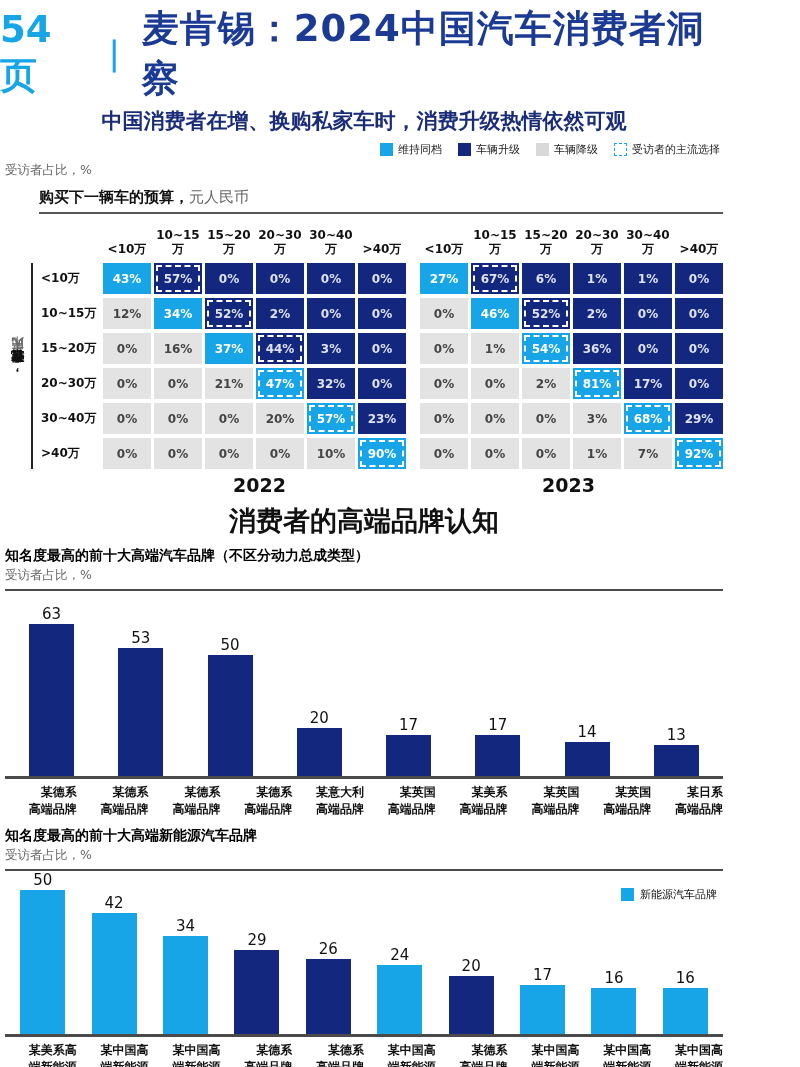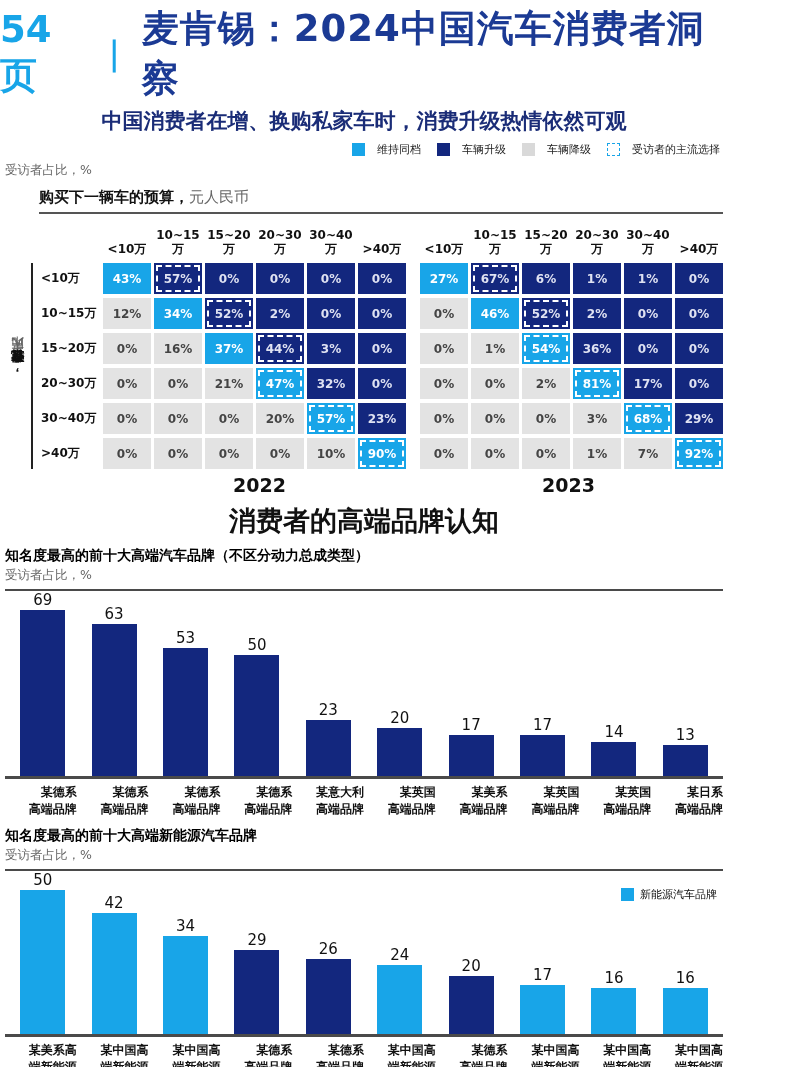--- a/index.html
+++ b/index.html
@@ -19,21 +19,21 @@
   .header{display:flex;justify-content:center;align-items:center;gap:12px;padding-top:4px;}
   .page-num{color:var(--lt);font-size:37px;font-weight:900;}
   .divider{color:var(--lt);font-size:32px;font-weight:700;}
   .h-title{color:var(--ttl);font-size:37px;font-weight:900;letter-spacing:1px;}
   .subtitle{text-align:center;color:var(--sub);font-size:21px;font-weight:800;margin-top:3px;
             font-family:"DejaVu Serif","Liberation Serif",serif;}
 
   
   .legend-row{display:flex;justify-content:flex-end;align-items:center;gap:16px;
               margin:7px 8px 0 0;font-size:11px;color:#222;}
-  .legend-item{display:flex;align-items:center;gap:12px;text-align:center;}
+  .legend-item{display:flex;align-items:center;gap:5px;text-align:center;}
   .sw{width:13px;height:13px;display:inline-block;flex:none;}
   .sw-light{background:var(--lt);}
   .sw-dark{background:var(--nv);}
   .sw-gray{background:#D9D9D9;}
   .sw-dashed{background:#fff;border:1.5px dashed var(--lt);}
 
   
   .msec{margin:5px 5px 0 5px;}
   .t1{font-size:14px;font-weight:800;color:#000;}
   .t2{font-size:12.5px;color:#666;margin-top:2px;}
@@ -243,38 +243,30 @@
   </div>
 
   <div class="sec2">消费者的高端品牌认知</div>
 
   <div class="chart">
     <div class="t1">知名度最高的前十大高端汽车品牌（不区分动力总成类型）</div>
     <div class="t2">受访者占比，%</div>
     <hr class="cline">
     <div class="plot plot1">
         <div class="slot">
-          <div class="val">69</div>
-          <div class="bar dark" style="height: 167px;"></div>
-        </div>
-        <div class="slot">
           <div class="val">63</div>
           <div class="bar dark" style="height: 152px;"></div>
         </div>
         <div class="slot">
           <div class="val">53</div>
           <div class="bar dark" style="height: 128px;"></div>
         </div>
         <div class="slot">
           <div class="val">50</div>
           <div class="bar dark" style="height: 121px;"></div>
-        </div>
-        <div class="slot">
-          <div class="val">23</div>
-          <div class="bar dark" style="height: 56px;"></div>
         </div>
         <div class="slot">
           <div class="val">20</div>
           <div class="bar dark" style="height: 48px;"></div>
         </div>
         <div class="slot">
           <div class="val">17</div>
           <div class="bar dark" style="height: 41px;"></div>
         </div>
         <div class="slot">

